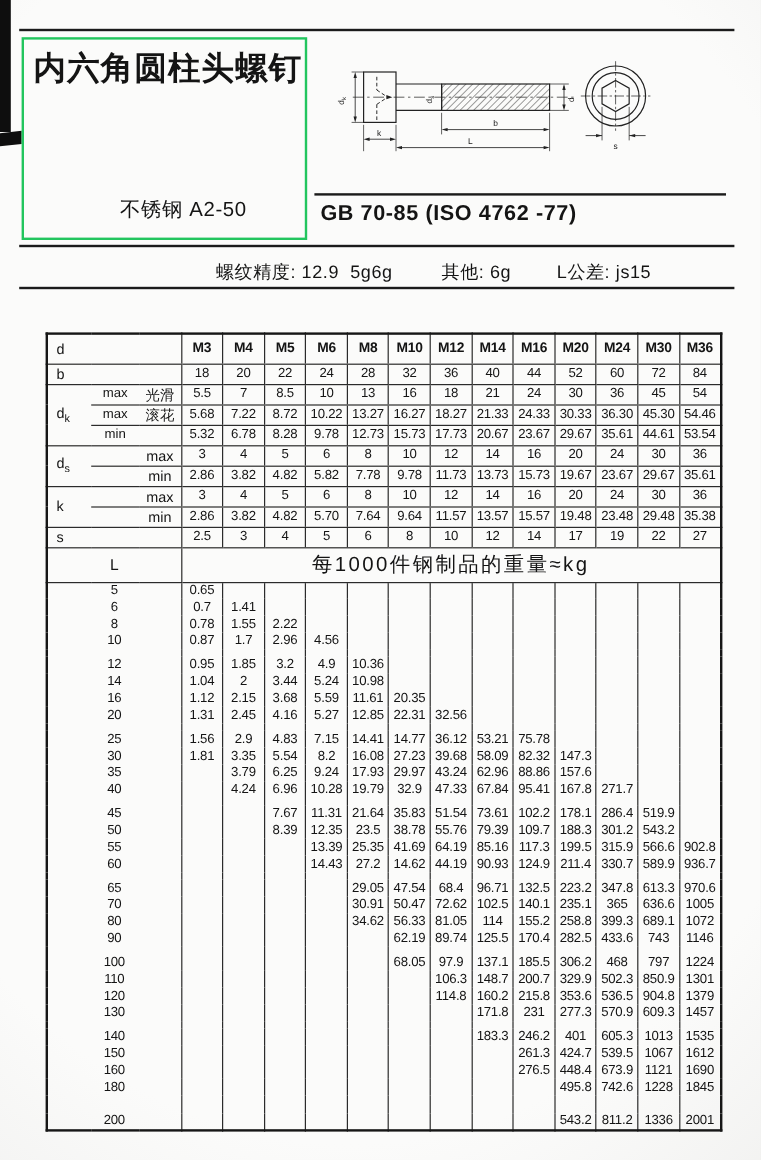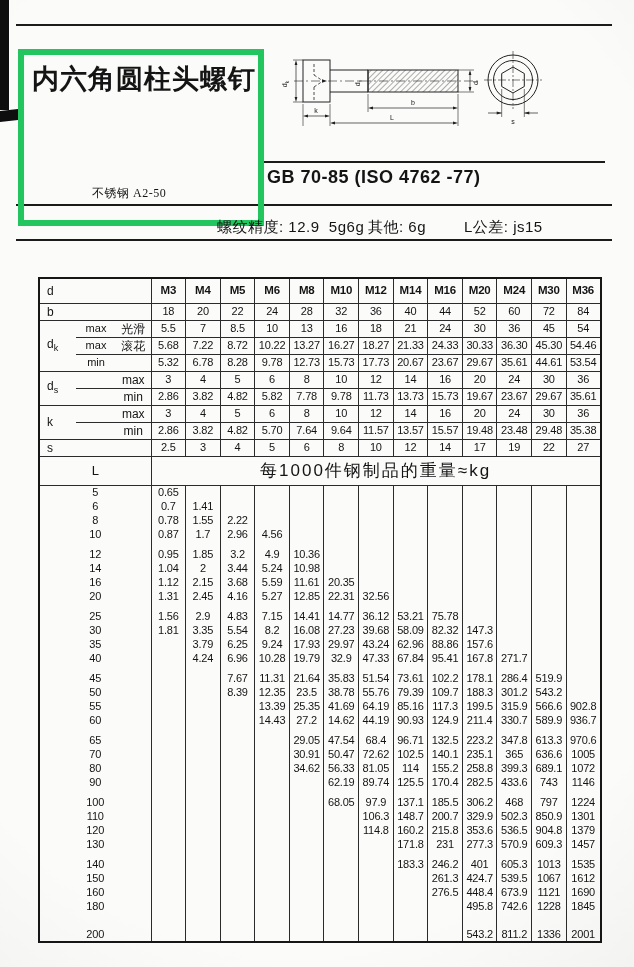--- a/index.html
+++ b/index.html
@@ -7,27 +7,27 @@
     width:634px;height:967px;position:relative;overflow:hidden;
     font-family:"Liberation Sans","DejaVu Sans",sans-serif;color:#141414;
     background:
       radial-gradient(130% 105% at 46% 44%, #fbfbfa 52%, #e2e2e0 100%),
       #ececea;
   }
   .abs{position:absolute;}
   .rule{position:absolute;height:2px;background:#1b1b1b;}
   #bar-left{left:0;top:30px;width:9px;height:110px;background:#0e0e0e;}
   #bar-topright{right:0;top:16px;width:18px;height:11px;background:#0e0e0e;transform:skewY(-6deg);}
-  #title-box{left:18px;top:31px;width:234px;height:165px;border:6px solid #22c55e;margin-top:18px;}
+  #title-box{left:18px;top:31px;width:234px;height:165px;border:2px solid #22c55e;}
   #page-title{position:absolute;left:8px;top:6px;font-size:27px;font-weight:bold;letter-spacing:1px;white-space:nowrap;}
   #mech1{position:absolute;left:6px;top:103px;font-size:15px;letter-spacing:0.5px;white-space:pre;}
-  #mech2{position:absolute;left:68px;top:130px;font-size:12px;letter-spacing:0.5px;white-space:pre;font-family:Liberation Serif, serif;}
+  #mech2{position:absolute;left:80px;top:130px;font-size:17px;letter-spacing:0.5px;white-space:pre;}
   #std-label{left:267px;top:167px;font-size:18px;font-weight:bold;letter-spacing:0.5px;white-space:pre;}
   .spec{position:absolute;top:218px;font-size:15px;letter-spacing:0.5px;white-space:pre;}
-  #spec1{left:180px;margin-left:37px;} #spec2{left:368px;} #spec3{left:464px;}
+  #spec1{left:180px;} #spec2{left:368px;} #spec3{left:464px;}
 
   
   #dim-table{position:absolute;left:38px;top:277px;}
   table{border-collapse:collapse;table-layout:fixed;width:562px;border:2px solid #161616;}
   td{padding:0;margin:0;overflow:hidden;white-space:nowrap;font-size:11px;line-height:1;
      text-align:center;vertical-align:middle;letter-spacing:-0.2px;}
   .num{border-left:1px solid #2b2b2b;}
   tr.hdr>td{border-bottom:1px solid #2b2b2b;}
   .lab{text-align:left;padding-left:7px;font-size:12px;letter-spacing:0;}
   .lab sub{font-size:9px;}

